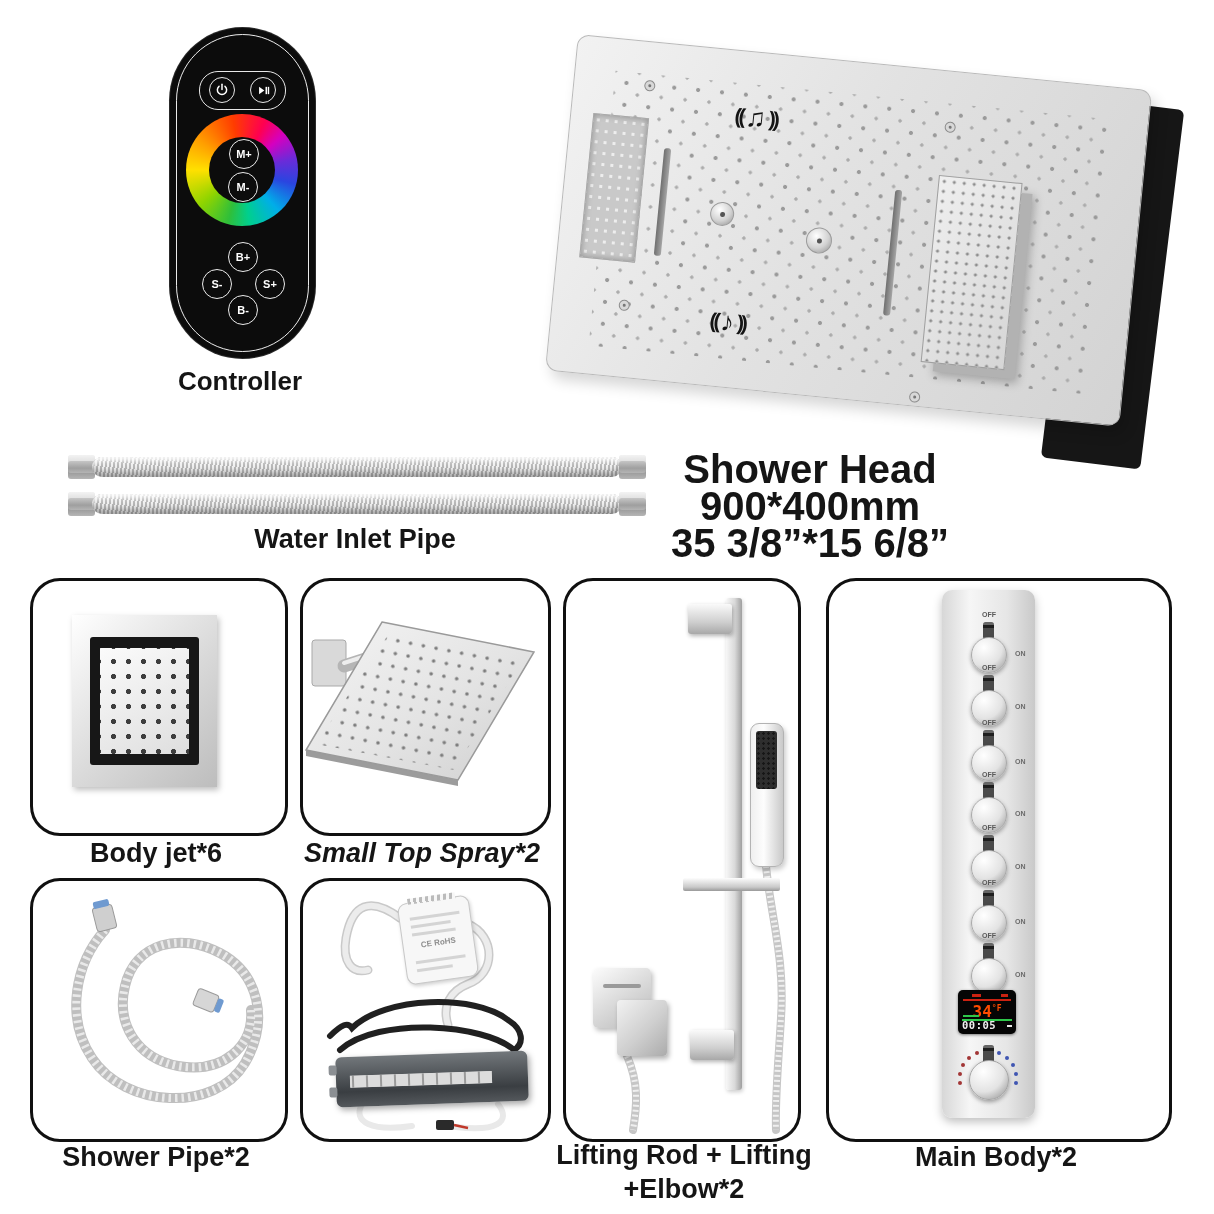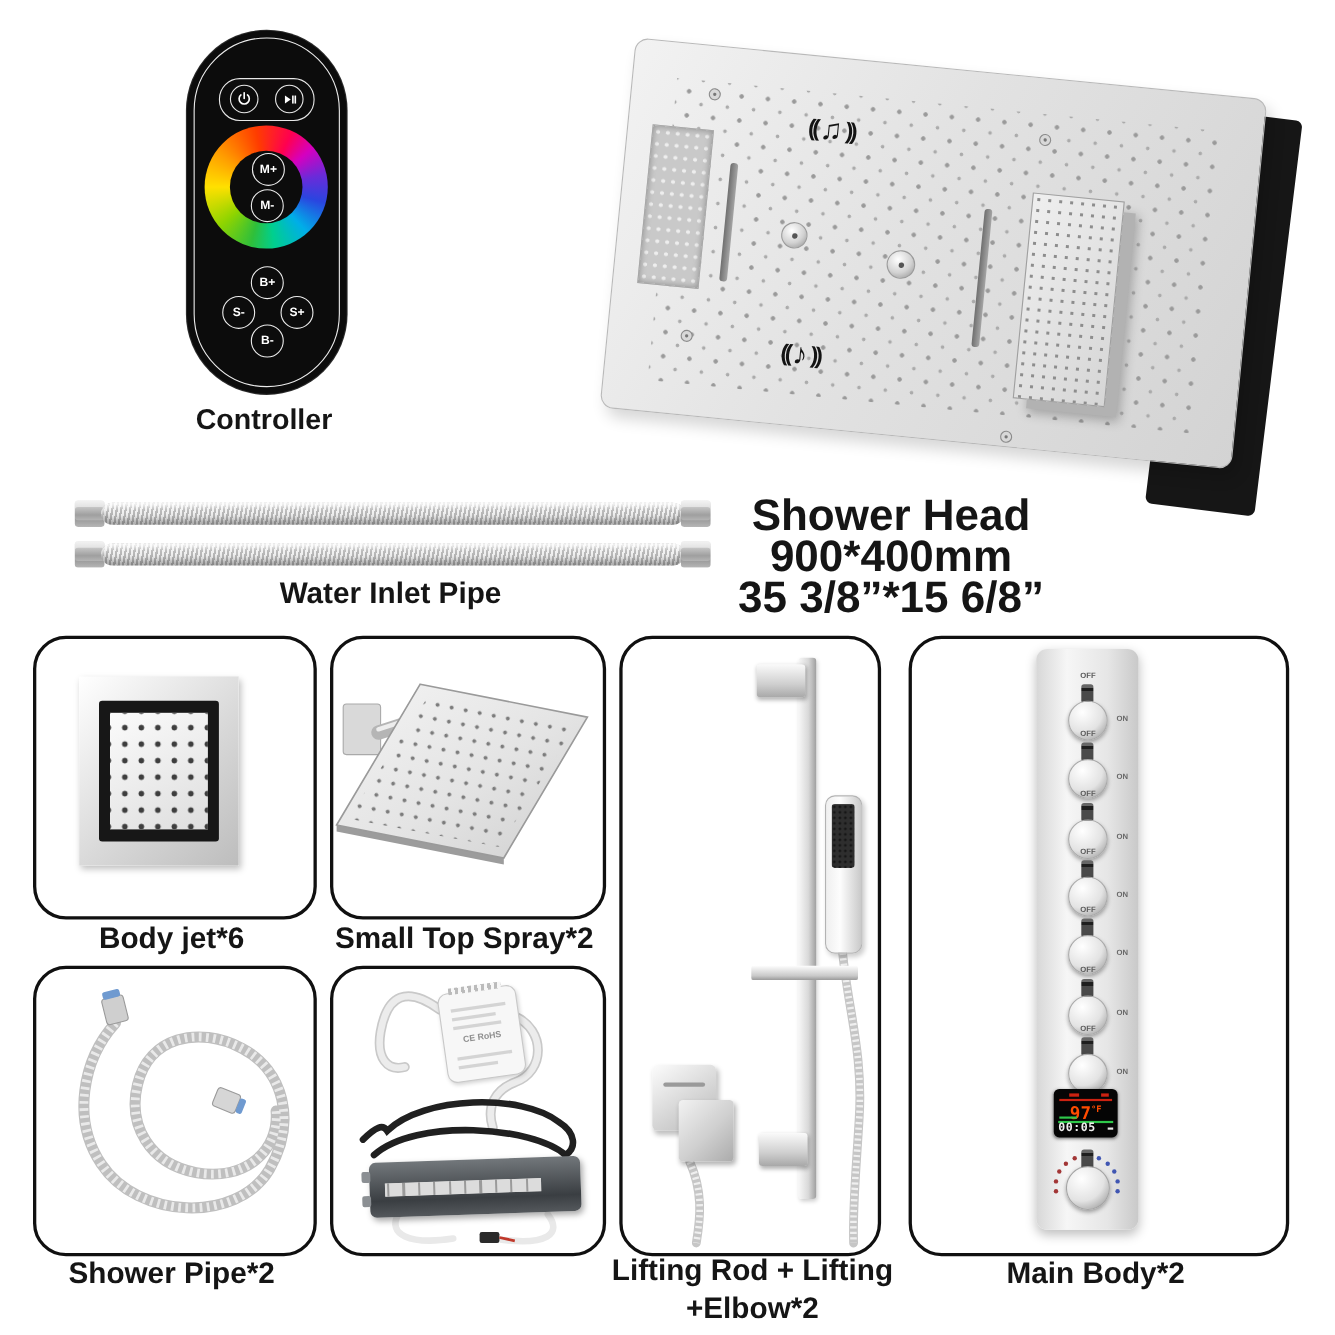--- a/index.html
+++ b/index.html
@@ -341,32 +341,32 @@
     <div class="valve" style="top:385px;">
       <span class="v-off">OFF</span>
       <span class="v-handle"></span>
       <span class="v-circle"></span>
       <span class="v-on">ON</span>
     </div>
     <div class="mb-display">
       <span class="d-markl"></span>
       <span class="d-markr"></span>
       <span class="d-redline"></span>
-      <div class="d-temp"><span>97</span><span class="d-unit">°F</span></div>
+      <div class="d-temp"><span>34</span><span class="d-unit">°F</span></div>
       <span class="d-gmark"></span>
       <span class="d-greenline"></span>
       <div class="d-timer">00:05</div>
       <span class="d-cursor"></span>
     </div>
     <span class="thermo-handle"></span>
     <span class="thermo-circle"></span>
     <span class="t-dots-r"></span>
     <span class="t-dots-b"></span>
   </div>
 
   <div class="lbl plabel" style="left:31px;top:838px;width:250px;">Body jet*6</div>
-  <div class="lbl plabel" style="left:272px;top:838px;width:300px;">Small Top Spray*2</div>
+  <div class="lbl plabel" style="left:272px;top:838px;width:300px;font-style:italic;">Small Top Spray*2</div>
   <div class="lbl plabel" style="left:31px;top:1142px;width:250px;">Shower Pipe*2</div>
   <div class="lbl plabel" style="left:529px;top:1140px;width:310px;">Lifting Rod + Lifting</div>
   <div class="lbl plabel" style="left:529px;top:1174px;width:310px;">+Elbow*2</div>
   <div class="lbl plabel" style="left:846px;top:1142px;width:300px;">Main Body*2</div>
 
 </div>
 
 </body></html>

